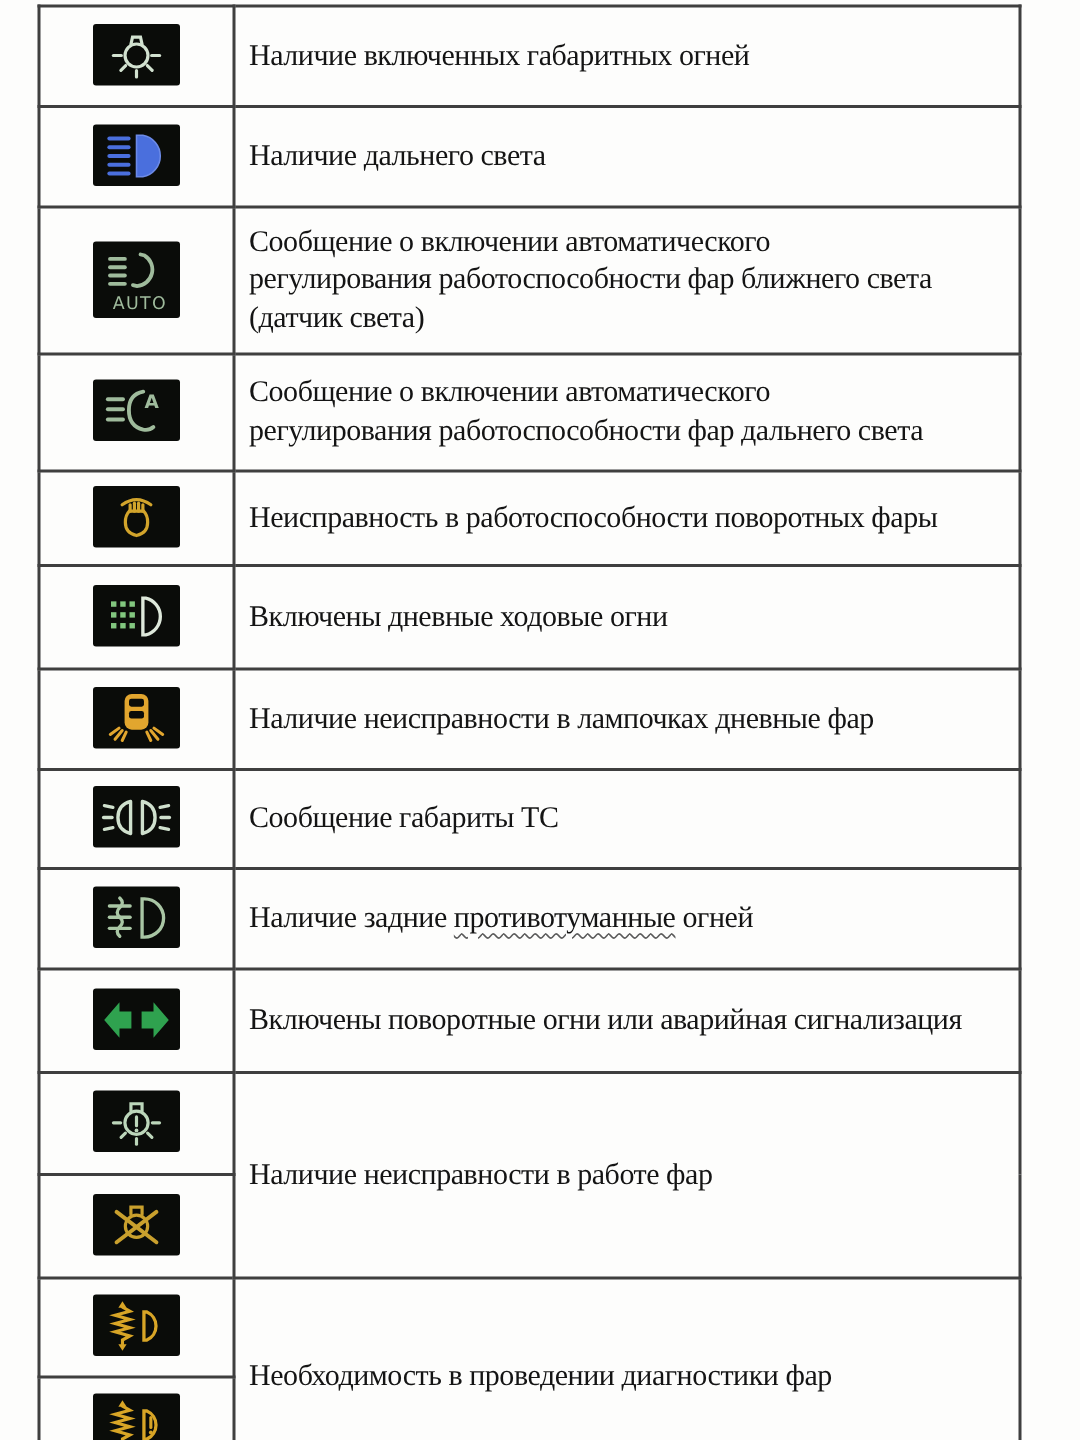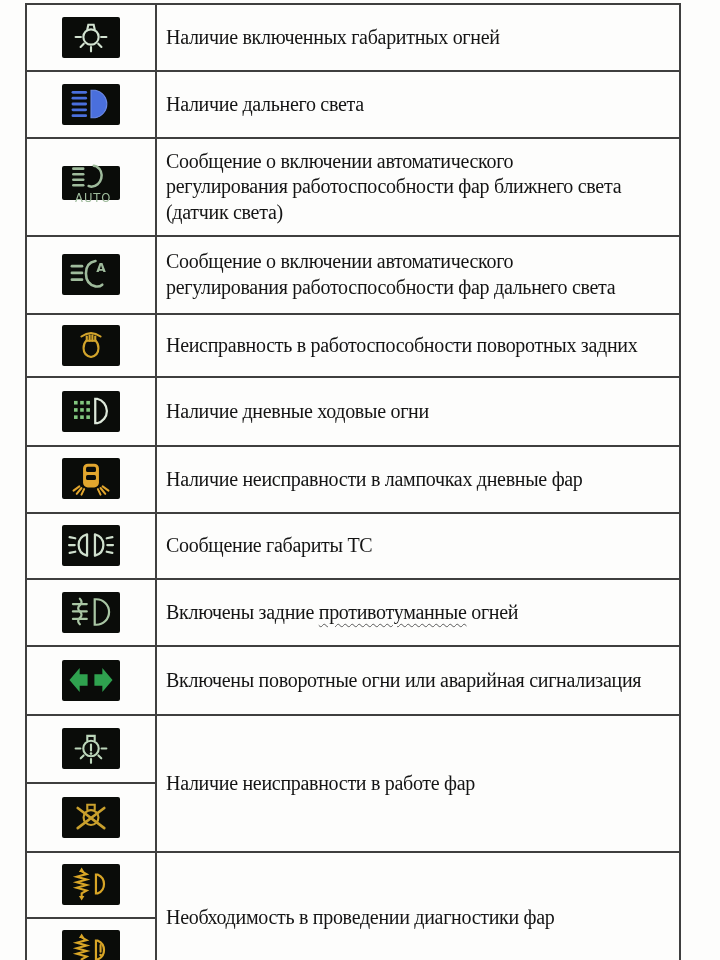--- a/index.html
+++ b/index.html
@@ -15,21 +15,21 @@
   td{border:2px solid #3f3f3f;padding:0;background:#fdfdfc;}
   td.icon-cell{width:128px;text-align:center;vertical-align:middle;}
   td.text-cell{
     font-size:20px;line-height:1.28;letter-spacing:-0.3px;
     padding:4px 8px 4px 9px;vertical-align:middle;white-space:pre-line;
   }
   .tile{
     display:inline-flex;align-items:center;justify-content:center;
     width:58px;height:41px;background:#0a0c09;border-radius:2px;
   }
-  .tile-tall{height:34px;}
+  .tile-tall{height:51px;}
   .wavy{
     text-decoration-line:underline;text-decoration-style:wavy;
     text-decoration-color:#5a5a5a;text-decoration-thickness:1px;
     text-underline-offset:4px;
   }
   svg{display:block;}
 </style>
 </head>
 <body>
 
@@ -121,21 +121,21 @@
             <path d="M11 8 Q20 1.5 29 8"></path>
             <line x1="16" y1="8" x2="16" y2="12"></line>
             <line x1="18.7" y1="7" x2="18.7" y2="12"></line>
             <line x1="21.3" y1="7" x2="21.3" y2="12"></line>
             <line x1="24" y1="8" x2="24" y2="12"></line>
             <path d="M15.5 12 Q13 14.5 13 19 Q13 25.8 20 27.3 Q27 25.8 27 19 Q27 14.5 24.5 12 Z"></path>
           </g>
         </svg>
       </div>
     </td>
-    <td class="text-cell">Неисправность в работоспособности поворотных задних</td>
+    <td class="text-cell">Неисправность в работоспособности поворотных фары</td>
   </tr>
 
   <tr>
     <td class="icon-cell" style="height:67px">
       <div class="tile">
         <svg width="46" height="34" viewBox="0 0 40 32">
           <g fill="#82c77f">
             <rect x="4" y="6.5" width="3.4" height="3.4"></rect>
                 <rect x="9.8" y="6.5" width="3.4" height="3.4"></rect>
                 <rect x="15.6" y="6.5" width="3.4" height="3.4"></rect>
@@ -143,21 +143,21 @@
                 <rect x="9.8" y="13.3" width="3.4" height="3.4"></rect>
                 <rect x="15.6" y="13.3" width="3.4" height="3.4"></rect>
             <rect x="4" y="20.1" width="3.4" height="3.4"></rect>
                 <rect x="9.8" y="20.1" width="3.4" height="3.4"></rect>
                 <rect x="15.6" y="20.1" width="3.4" height="3.4"></rect>
           </g>
           <path d="M24 4.5 h1.8 a11.8 11.8 0 0 1 0 23 H24 Z" fill="none" stroke="#dde8da" stroke-width="2.1"></path>
         </svg>
       </div>
     </td>
-    <td class="text-cell">Наличие дневные ходовые огни</td>
+    <td class="text-cell">Включены дневные ходовые огни</td>
   </tr>
 
   <tr>
     <td class="icon-cell" style="height:65px">
       <div class="tile">
         <svg width="44" height="36" viewBox="0 0 40 34">
           <rect x="12.5" y="2.5" width="15" height="22.5" rx="4.5" fill="#e2a62e"></rect>
           <rect x="15.3" y="5.5" width="9.4" height="5" rx="1.5" fill="#0a0c09"></rect>
           <rect x="15.3" y="13.2" width="9.4" height="4.8" rx="1.5" fill="#0a0c09"></rect>
           <g stroke="#e2a62e" stroke-width="1.9" stroke-linecap="round">
@@ -201,21 +201,21 @@
           <g fill="none" stroke="#a9c6a4" stroke-width="2.1" stroke-linecap="round">
             <line x1="3" y1="8.5" x2="16" y2="8.5"></line>
             <line x1="3" y1="15.5" x2="16" y2="15.5"></line>
             <line x1="3" y1="22.5" x2="16" y2="22.5"></line>
             <path d="M9.5 3.5 q3.2 3 0 6 q-3.2 3 0 6 q3.2 3 0 6 q-3.2 3 0 6"></path>
             <path d="M23.5 4 h1.5 a12 12 0 0 1 0 24 h-1.5 Z"></path>
           </g>
         </svg>
       </div>
     </td>
-    <td class="text-cell"><span>Включены задние </span><span class="wavy">противотуманные</span><span> огней</span></td>
+    <td class="text-cell"><span>Наличие задние </span><span class="wavy">противотуманные</span><span> огней</span></td>
   </tr>
 
   <tr>
     <td class="icon-cell" style="height:67px">
       <div class="tile">
         <svg width="50" height="34" viewBox="0 0 44 30">
           <path d="M12 4.5 L3 15 L12 25.5 V20 H19 V10 H12 Z" fill="#2fa24f"></path>
           <path d="M32 4.5 L41 15 L32 25.5 V20 H25 V10 H32 Z" fill="#2fa24f"></path>
         </svg>
       </div>

